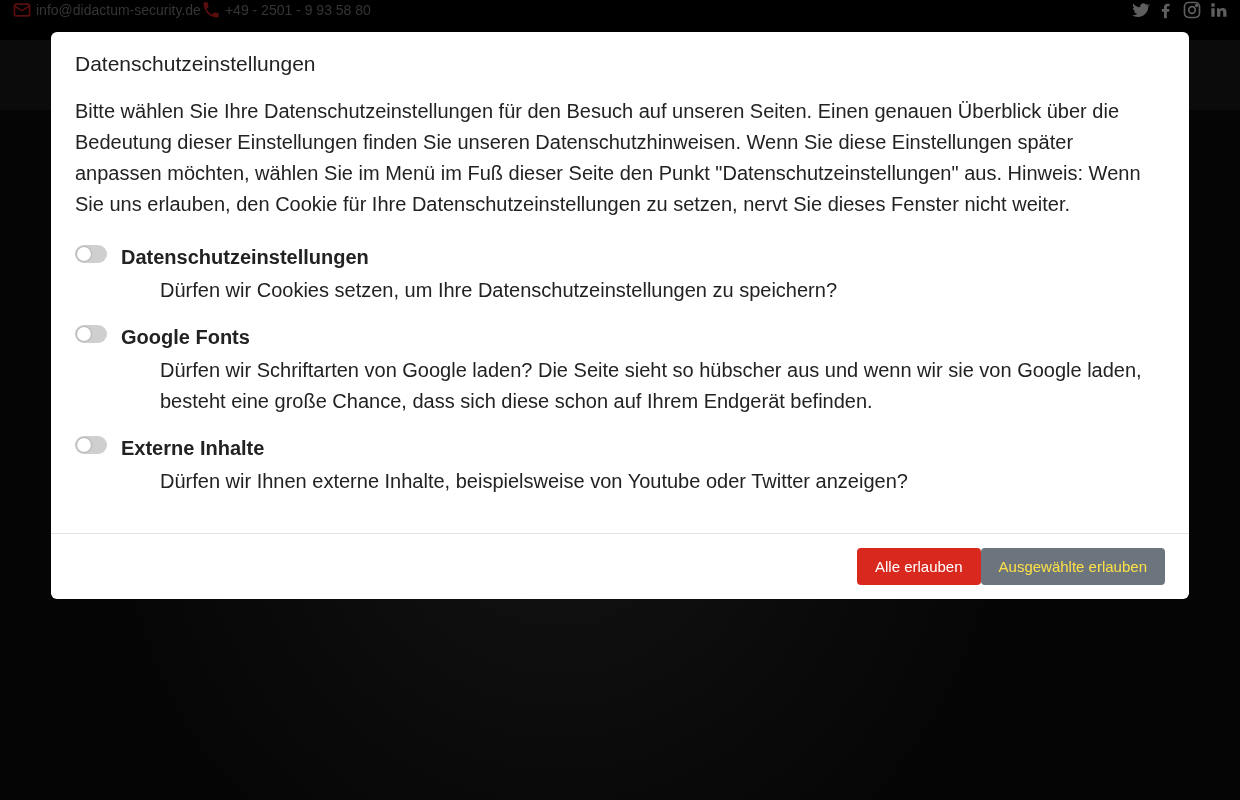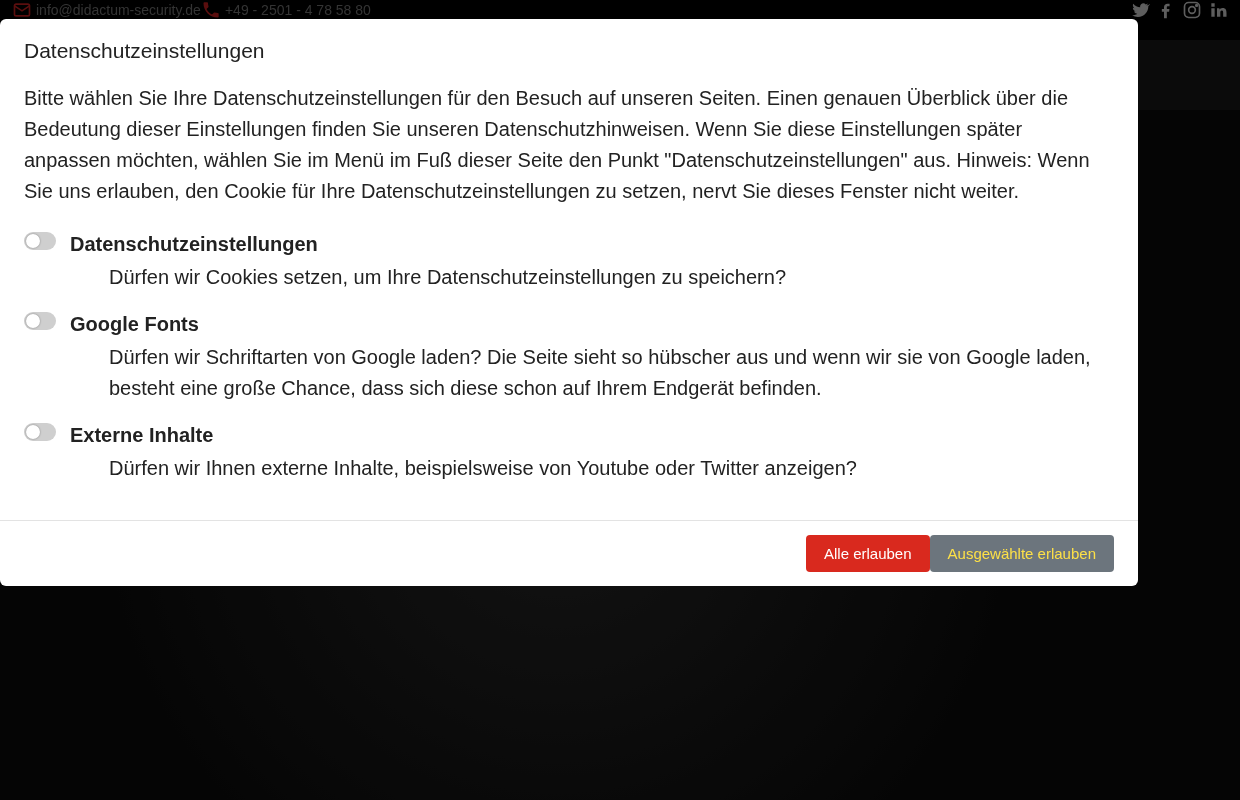--- a/index.html
+++ b/index.html
@@ -23,21 +23,21 @@
   
   .hero { position: absolute; top: 110px; left: 0; right: 0; bottom: 0;
           background: radial-gradient(circle at 45% 55%, #2b2b2b 0%, #0c0c0c 60%); }
   .hero-inner { padding: 90px 60px 0 60px; color: #2e2e2e; } 
   .hero-link-btn { display: inline-block; margin-top: 320px; margin-left: 30px;
                     border: 1px solid #404040; color: #5e5e5e; padding: 12px 22px;
                     font-size: 14px; letter-spacing: 0.5px; }
 
   
   .overlay { position: absolute; inset: 0; background: rgba(0,0,0,0.55);
-             display: flex; align-items: flex-start; justify-content: flex-start; padding-top: 19px; }
+             display: flex; align-items: flex-start; justify-content: center; padding-top: 32px; }
   .modal { width: 1138px; background: #fff; border-radius: 6px; overflow: hidden;
            display: flex; flex-direction: column; }
   .modal-head { padding: 20px 24px; font-size: 21px; color: #222; }
   .modal-body { padding: 0 24px 20px 24px; font-size: 20px; line-height: 1.55; color: #222; }
   .intro { margin-bottom: 22px; }
 
   .opt { display: flex; align-items: flex-start; gap: 14px; margin: 10px 0 16px 0; }
   .switch { position: relative; width: 32px; height: 18px; border-radius: 9px;
             background: #cfcfcf; flex-shrink: 0; margin-top: 3px; cursor: pointer; }
   .switch::after { content: ""; position: absolute; left: 2px; top: 2px; width: 14px; height: 14px;
@@ -70,21 +70,21 @@
           </svg>
         </span>
         <span>info@didactum-security.de</span>
       </a>
       <a class="contact-item">
         <span class="icn">
           <svg viewBox="0 0 24 24" fill="currentColor">
             <path d="M6.6 10.8c1.4 2.8 3.8 5.2 6.6 6.6l2.2-2.2c.3-.3.7-.4 1-.2 1.2.4 2.5.6 3.8.6.6 0 1 .4 1 1v3.4c0 .6-.4 1-1 1C10.6 21 3 13.4 3 3.8c0-.6.4-1 1-1h3.4c.6 0 1 .4 1 1 0 1.3.2 2.6.6 3.8.1.4 0 .8-.2 1l-2.2 2.2z"></path>
           </svg>
         </span>
-        <span>+49 - 2501 - 4 78 58 80</span>
+        <span>+49 - 2501 - 9 93 58 80</span>
       </a>
     </div>
     <div class="spacer"></div>
     <div class="socials">
       <a class="soc">
         <svg viewBox="0 0 24 24" fill="currentColor">
             <path d="M22 5.9c-.7.3-1.5.6-2.3.7.8-.5 1.5-1.3 1.8-2.3-.8.5-1.7.8-2.6 1-1.5-1.6-4-1.7-5.6-.2-1 1-1.4 2.4-1.1 3.7-3.3-.2-6.3-1.7-8.2-4.4-1.1 1.9-.5 4.3 1.3 5.5-.7 0-1.3-.2-1.9-.5 0 2 1.4 3.7 3.3 4.1-.6.2-1.2.2-1.9.1.5 1.7 2.1 2.8 3.9 2.9-1.7 1.3-3.9 2-6.1 1.8 2 1.3 4.4 2 6.8 2 8.1 0 12.6-6.7 12.6-12.6v-.6c.9-.6 1.6-1.4 2.2-2.3z"></path>
           </svg>
       </a>
       <a class="soc">

